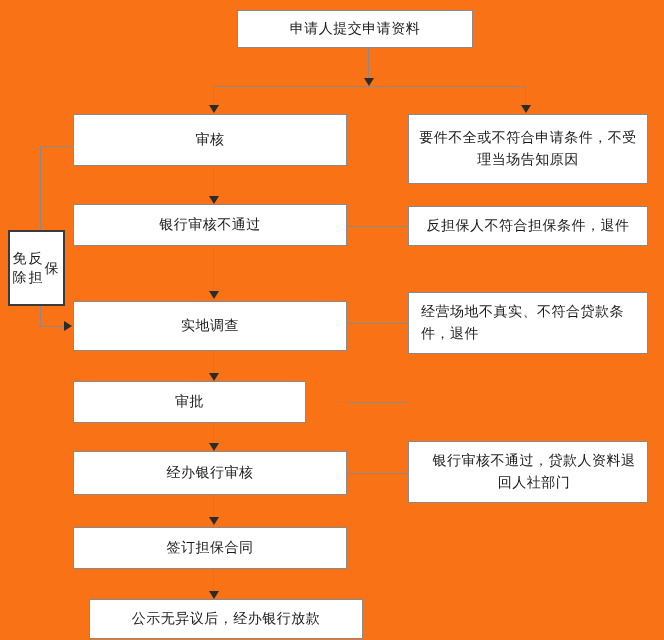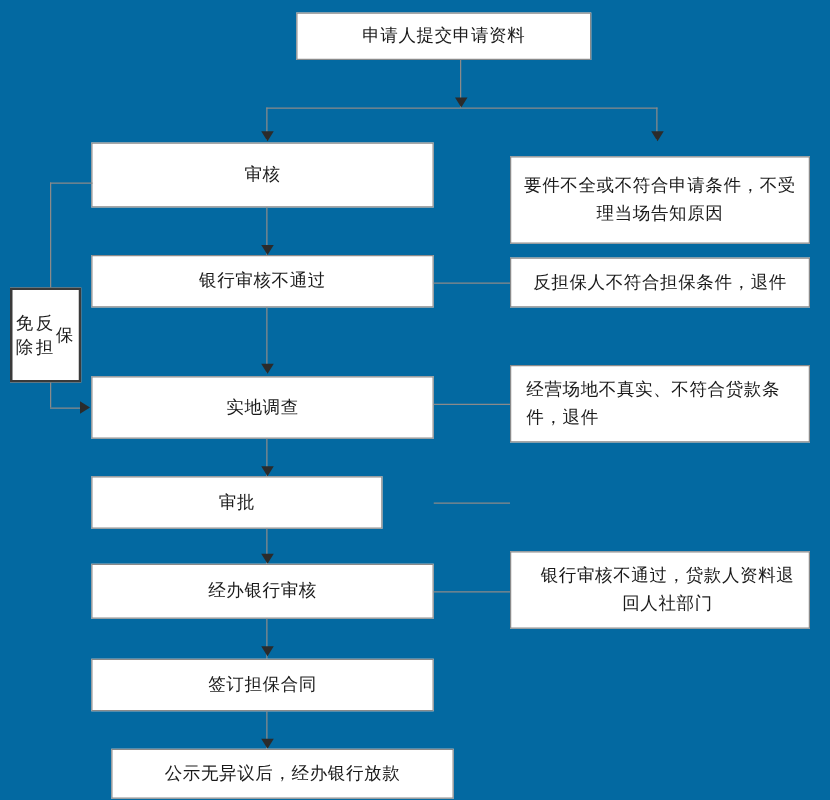--- a/index.html
+++ b/index.html
@@ -7,21 +7,21 @@
     padding: 0;
     background: #ffffff;
   }
   body {
     font-family: "Liberation Sans", "DejaVu Sans", sans-serif;
   }
   #canvas {
     position: relative;
     width: 664px;
     height: 640px;
-    background: #0369a1;
+    background: #f97316;
     overflow: hidden;
   }
   .node {
     position: absolute;
     box-sizing: border-box;
     border: 1px solid #8a8a8a;
     background: #ffffff;
     display: flex;
     align-items: center;
     justify-content: center;
@@ -95,21 +95,21 @@
   <div class="vline" style="left:213px; top:86px; height:26px;"></div>
   <div class="arrow-down" style="left:209px; top:105px;"></div>
 
   <div class="vline" style="left:525px; top:86px; height:26px;"></div>
   <div class="arrow-down" style="left:521px; top:105px;"></div>
 
   <div class="node" style="left:73px; top:114px; width:274px; height:52px;">
     <span class="txt">审核</span>
   </div>
 
-  <div class="node" style="left:408px; top:114px; width:240px; height:70px;margin-top:11px;">
+  <div class="node" style="left:408px; top:114px; width:240px; height:70px;">
     <span class="txt">要件不全或不符合申请条件，不受理当场告知原因</span>
   </div>
 
   <div class="vline" style="left:213px; top:166px; height:38px;"></div>
   <div class="arrow-down" style="left:209px; top:196px;"></div>
 
   <div class="hline" style="left:40px; top:146px; width:34px;"></div>
   <div class="vline" style="left:40px; top:146px; height:84px;"></div>
 
   <div class="node thick vertical" style="left:8px; top:230px; width:57px; height:76px;">

